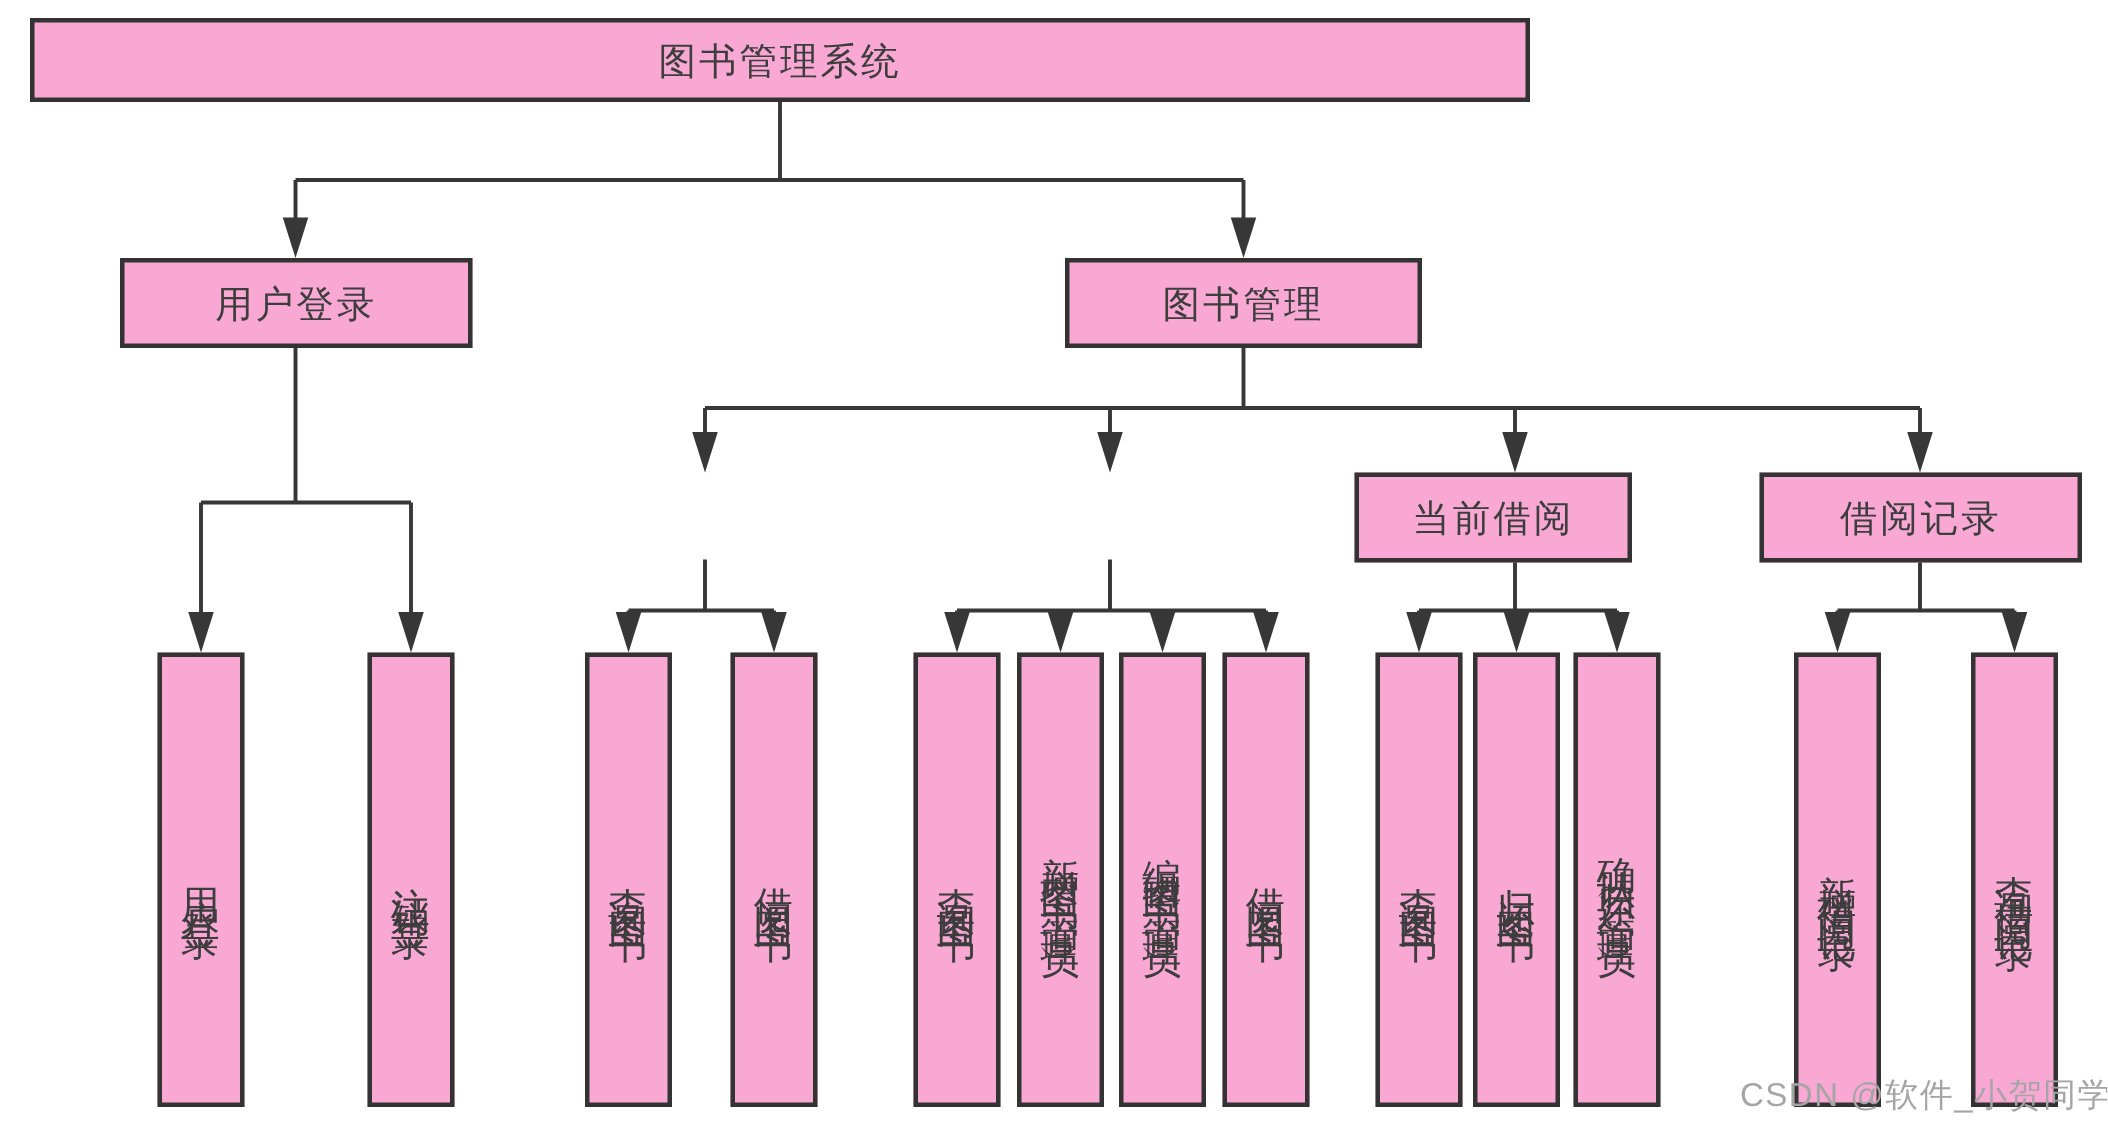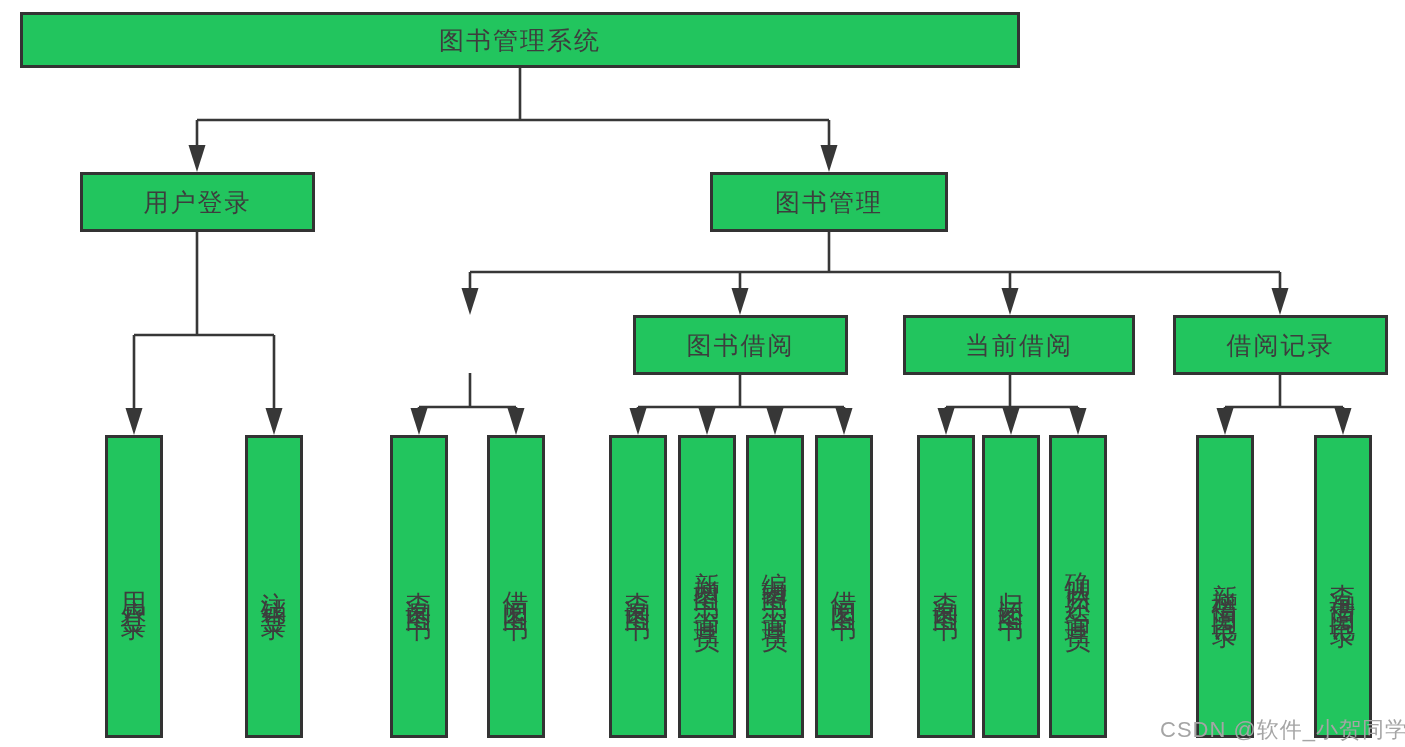--- a/index.html
+++ b/index.html
@@ -29,21 +29,21 @@
     stroke-width: 2.6;
   }
   .wires polygon {
     fill: #373737;
     stroke: none;
   }
   .box {
     position: absolute;
     box-sizing: border-box;
     border: 3px solid #333333;
-    background: #22c55e;
+    background: #f9a8d4;
     display: flex;
     align-items: center;
     justify-content: center;
   }
   .box.h span {
     font-size: 25px;
     letter-spacing: 2px;
     color: #3d3d3d;
     white-space: nowrap;
   }
@@ -114,24 +114,21 @@
     <span>图书管理系统</span>
   </div>
 
   <div class="box h lvl" style="left:80px;top:172px;width:235px;">
     <span>用户登录</span>
   </div>
   <div class="box h lvl" style="left:710px;top:172px;width:238px;">
     <span>图书管理</span>
   </div>
 
-  <div class="box h lvl" style="left:633px;top:315px;width:215px;">
-    <span>图书借阅</span>
-  </div>
-  <div class="box h lvl" style="left:903px;top:315px;width:232px;">
+  <div class="box h lvl" style="left:903px;top:315px;width:185px;">
     <span>当前借阅</span>
   </div>
   <div class="box h lvl" style="left:1173px;top:315px;width:215px;">
     <span>借阅记录</span>
   </div>
 
   <div class="box leaf" style="left:105px;">
     <span>用户登录</span>
   </div>
   <div class="box leaf" style="left:245px;">

